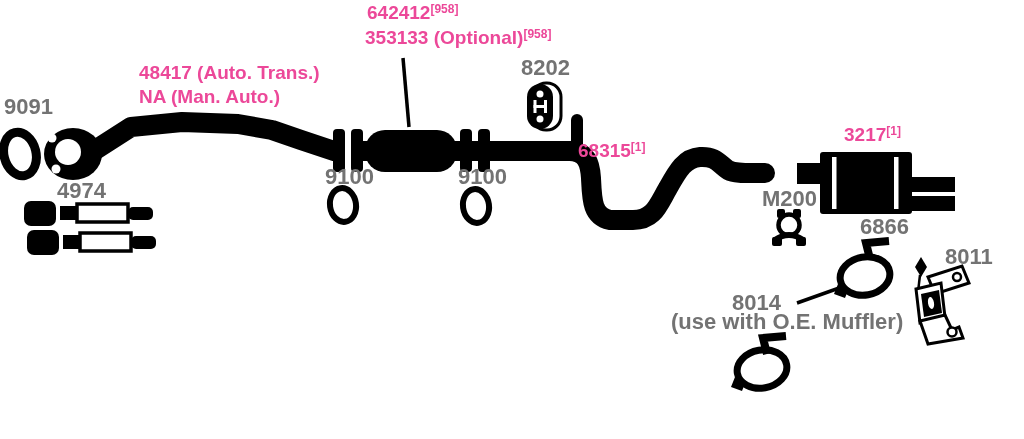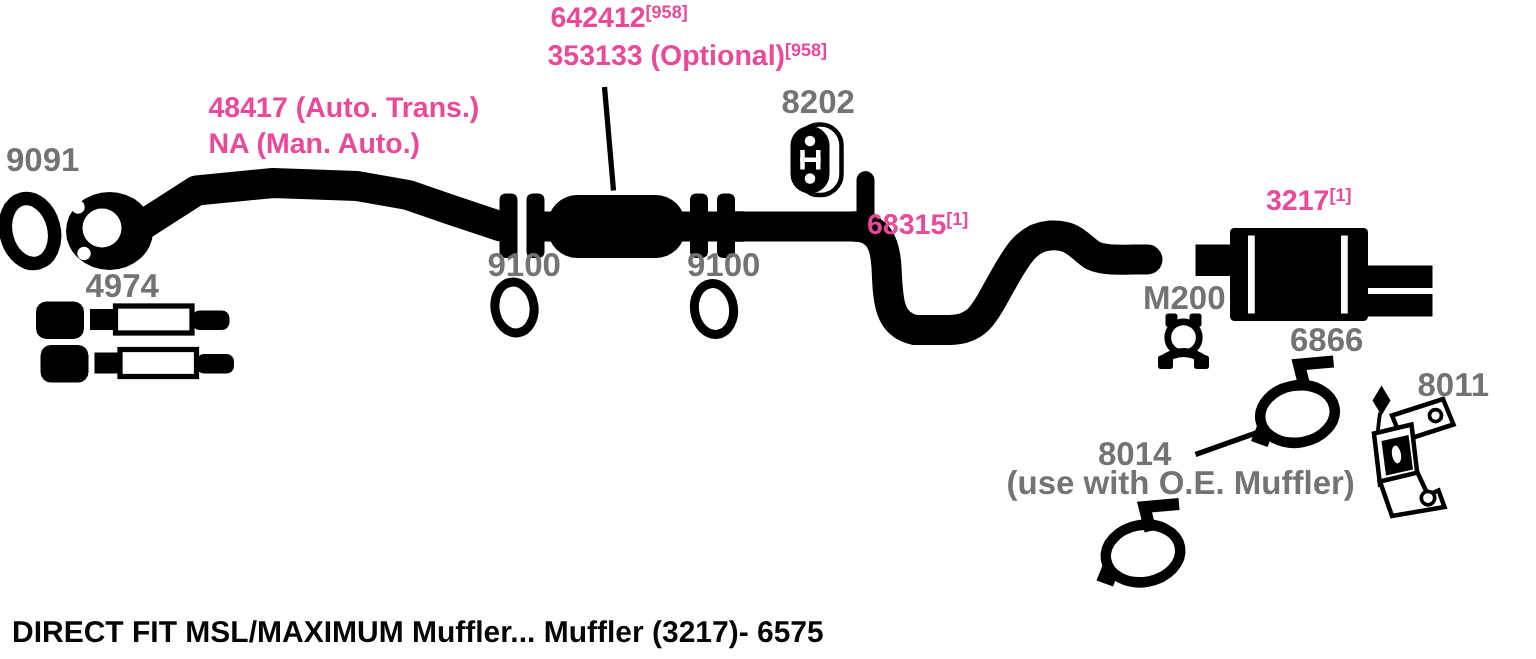--- a/index.html
+++ b/index.html
@@ -150,14 +150,13 @@
   <div class="lbl blue" style="left:844px;top:125px;">
     <span>3217</span><span class="sup">[1]</span>
   </div>
 
   <div class="lbl black" style="left:762px;top:187px;">M200</div>
   <div class="lbl black" style="left:860px;top:215px;">6866</div>
   <div class="lbl black" style="left:732px;top:291px;">8014</div>
   <div class="lbl black" style="left:671px;top:310px;">(use with O.E. Muffler)</div>
   <div class="lbl black" style="left:912px;top:245px;margin-left:33px;">8011</div>
 
-  <div class="footer">DIRECT FIT MSL/MAXIMUM Muffler... Muffler (3217)- 6575</div>
 </div>
 
 </body></html>

